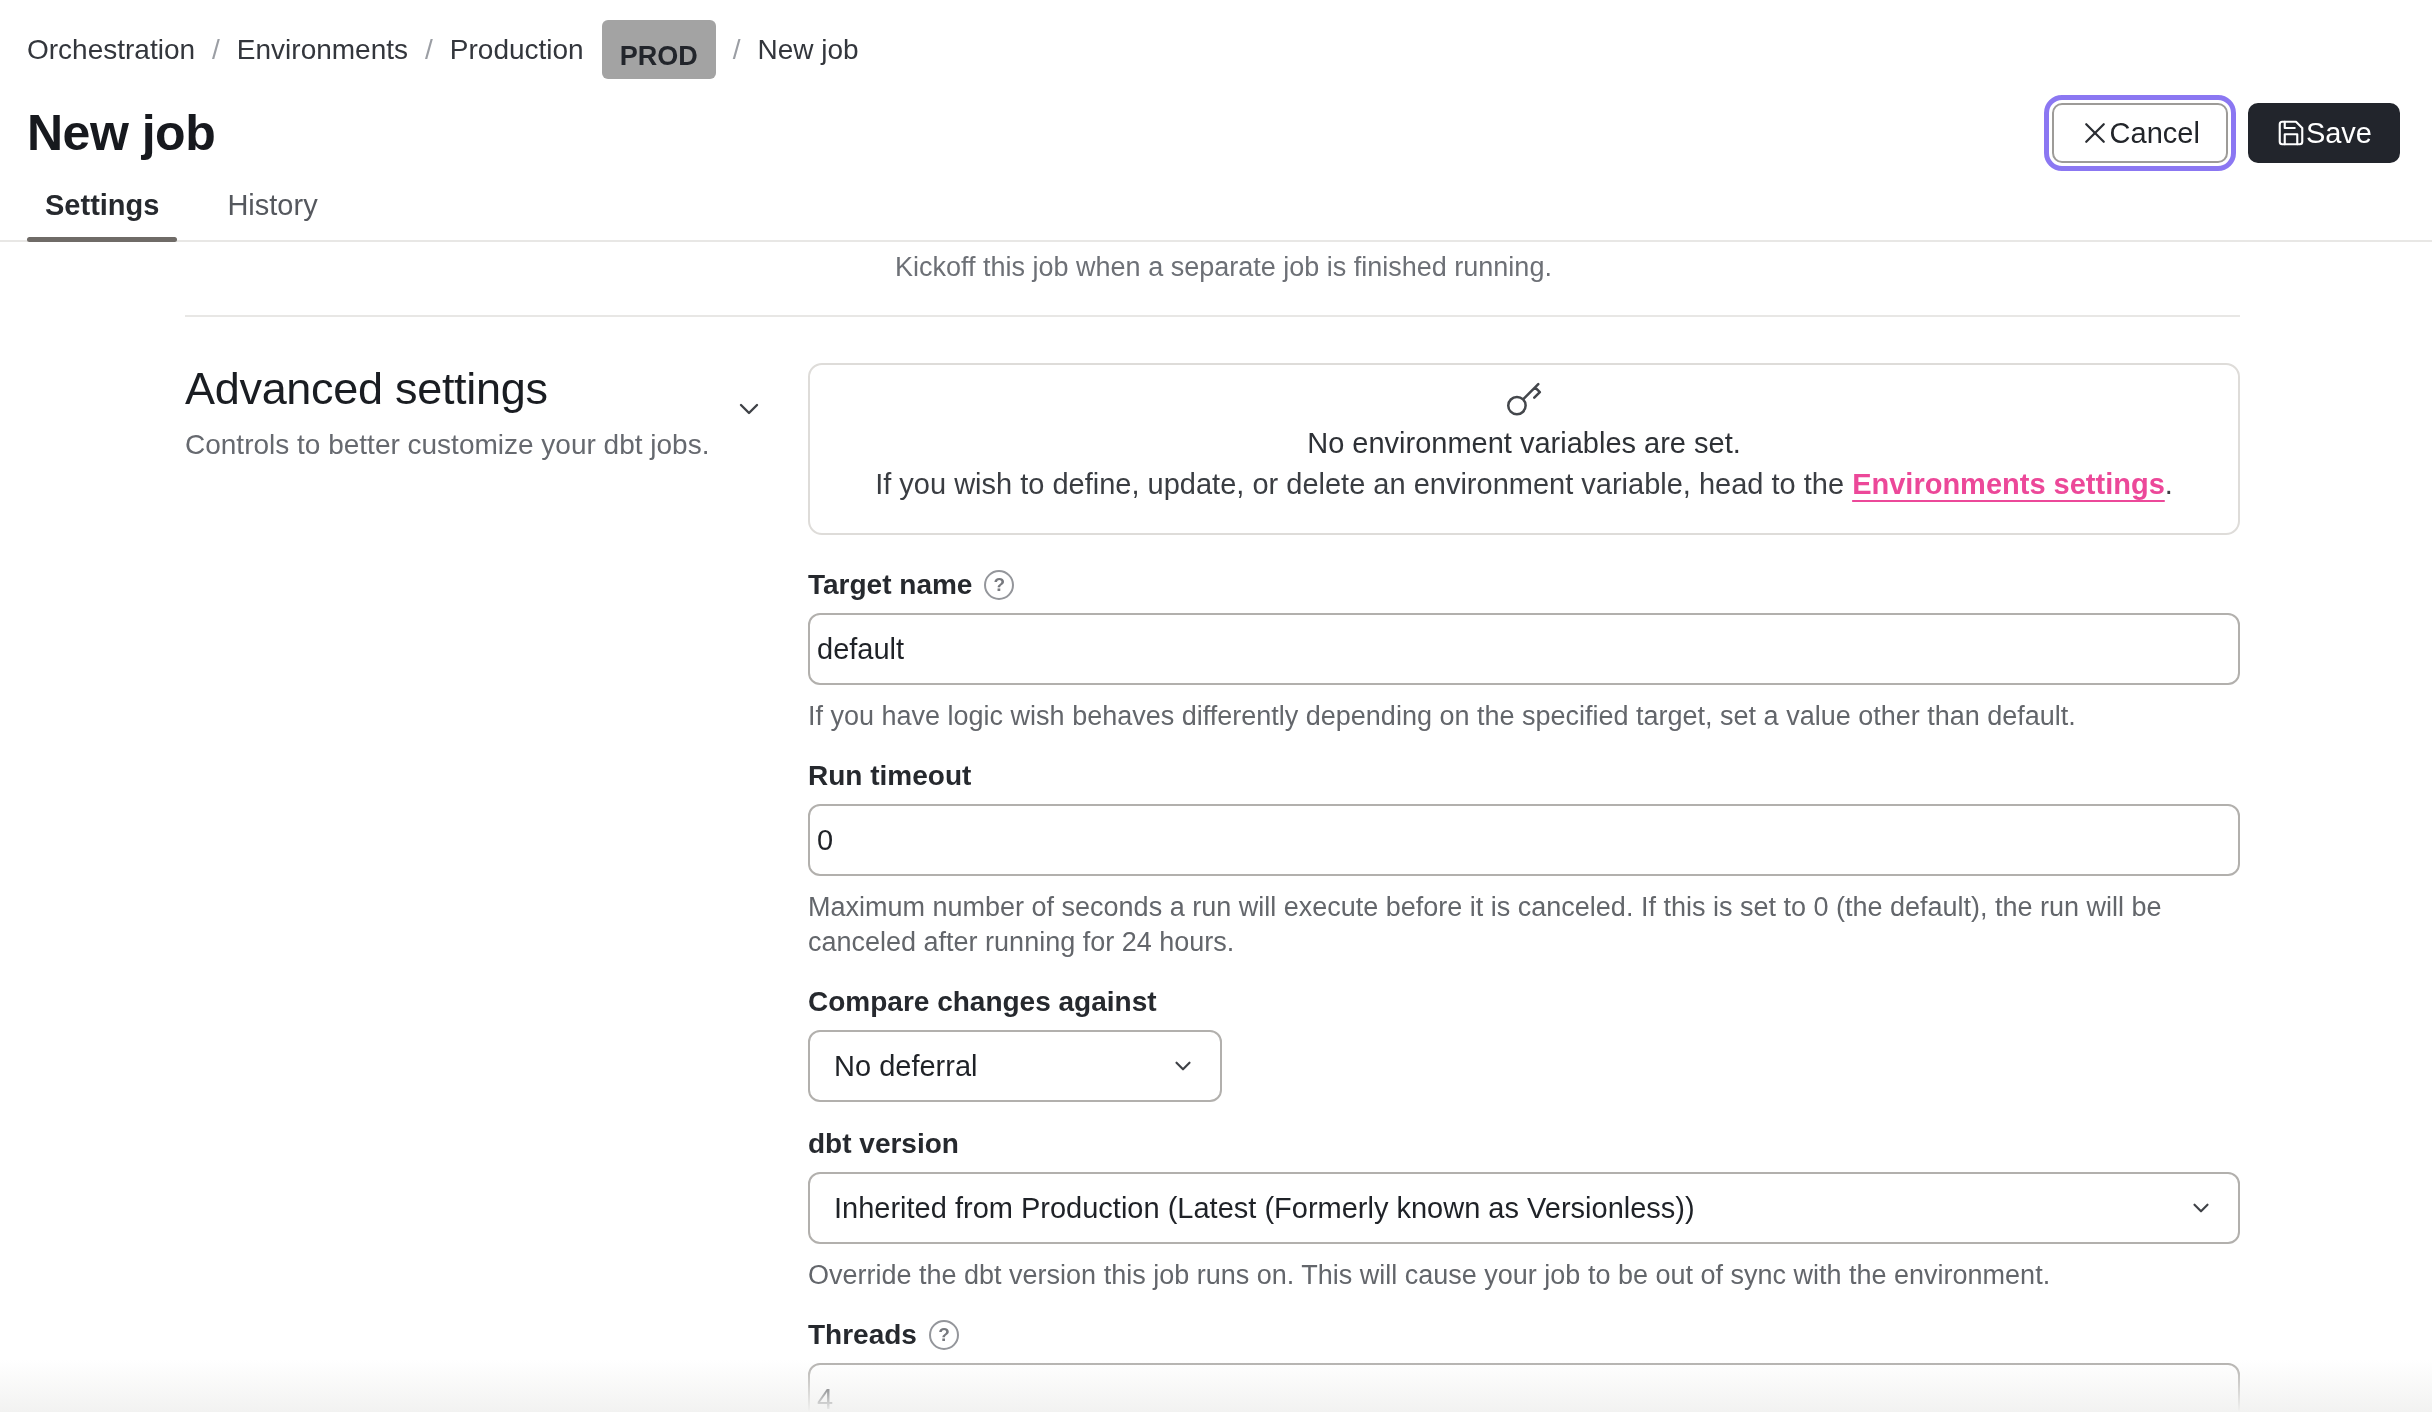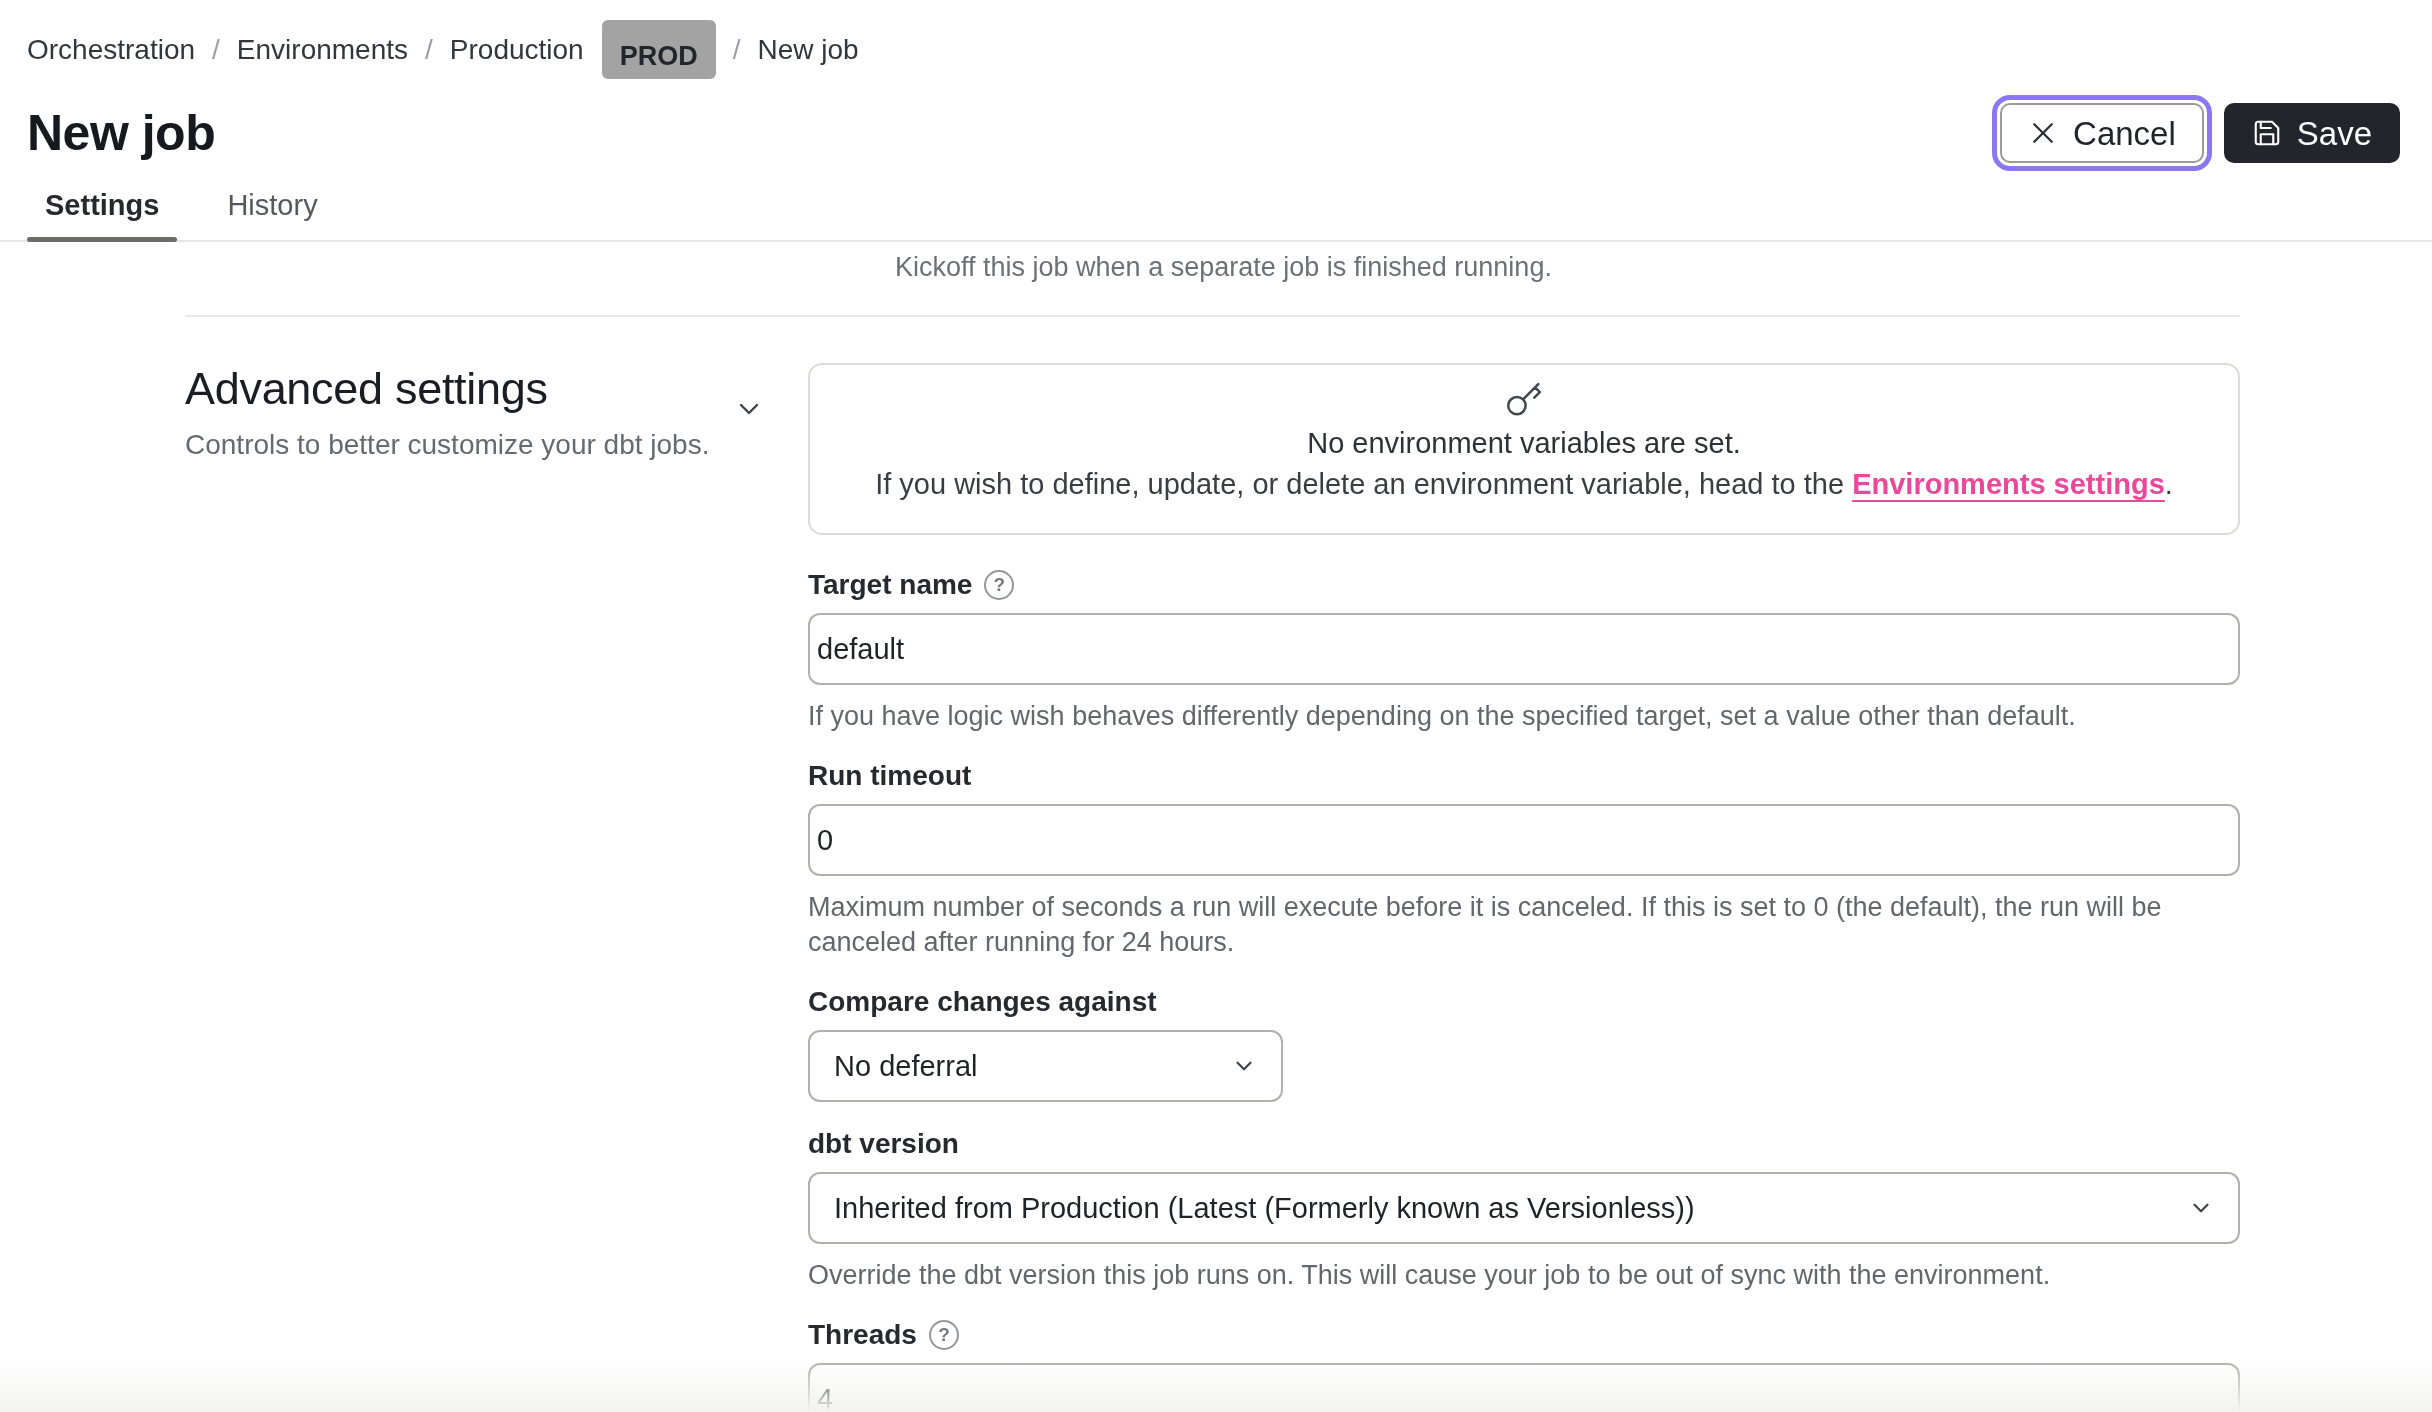--- a/index.html
+++ b/index.html
@@ -17,22 +17,22 @@
     background: #a3a3a3; color: #22252b; font-weight: 600; font-size: 27px;
     padding: 21px 18px 7px; border-radius: 6px; margin-left: 1px;
   }
   .title-row {
     display: flex; align-items: center; justify-content: space-between;
     padding: 24px 32px 0 27px;
   }
   .page-title { font-size: 50px; font-weight: 700; color: #17191e; letter-spacing: -0.5px; }
   .actions { display: flex; align-items: center; gap: 20px; }
   .btn {
-    display: inline-flex; align-items: center; gap: 15px; height: 60px;
-    padding: 0 26px; border-radius: 10px; font-size: 33px; font-weight: 500;
+    display: inline-flex; align-items: center; height: 60px;
+    padding: 0 26px; border-radius: 10px; font-size: 29px; font-weight: 500;
     font-family: inherit; cursor: pointer; line-height: 1;
   }
   .btn-cancel {
     background: #ffffff; color: #22252a; border: 2px solid #9d9b98;
     outline: 5px solid #8b77f2; outline-offset: 3px;
   }
   .btn-save { background: #22252c; color: #ffffff; border: 2px solid #22252c; }
   .btn svg { display: block; }
 
   
@@ -82,21 +82,21 @@
   .text-input {
     width: 100%; height: 72px; border: 2px solid #b2b0ad; border-radius: 12px;
     padding: 0 7px; font-size: 29px; color: #1f2227; font-family: inherit;
     background: #fff; outline: none;
   }
   .select {
     height: 72px; border: 2px solid #b2b0ad; border-radius: 12px;
     padding: 0 24px; display: flex; align-items: center; justify-content: space-between;
     font-size: 29px; font-weight: 500; color: #1f2227; background: #fff; cursor: pointer;
   }
-  .select.narrow { width: 475px; }
+  .select.narrow { width: 414px; }
   .help-text { margin-top: 14px; font-size: 27px; line-height: 35px; color: #63666b; max-width: 1432px; }
 
   .bottom-fade {
     position: absolute; left: 0; right: 0; bottom: 0; height: 52px;
     background: linear-gradient(180deg, rgba(244,244,243,0) 0%, #f2f2f1 100%);
     pointer-events: none;
   }
 </style>
 </head>
 <body>

